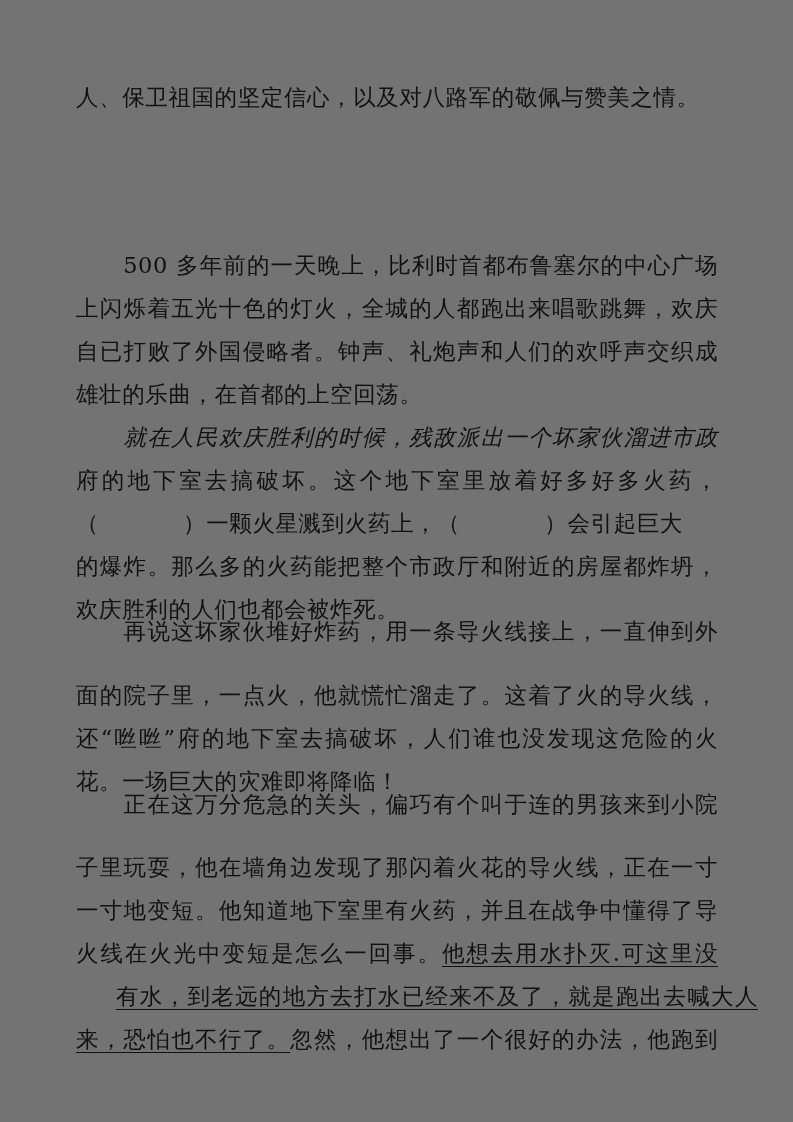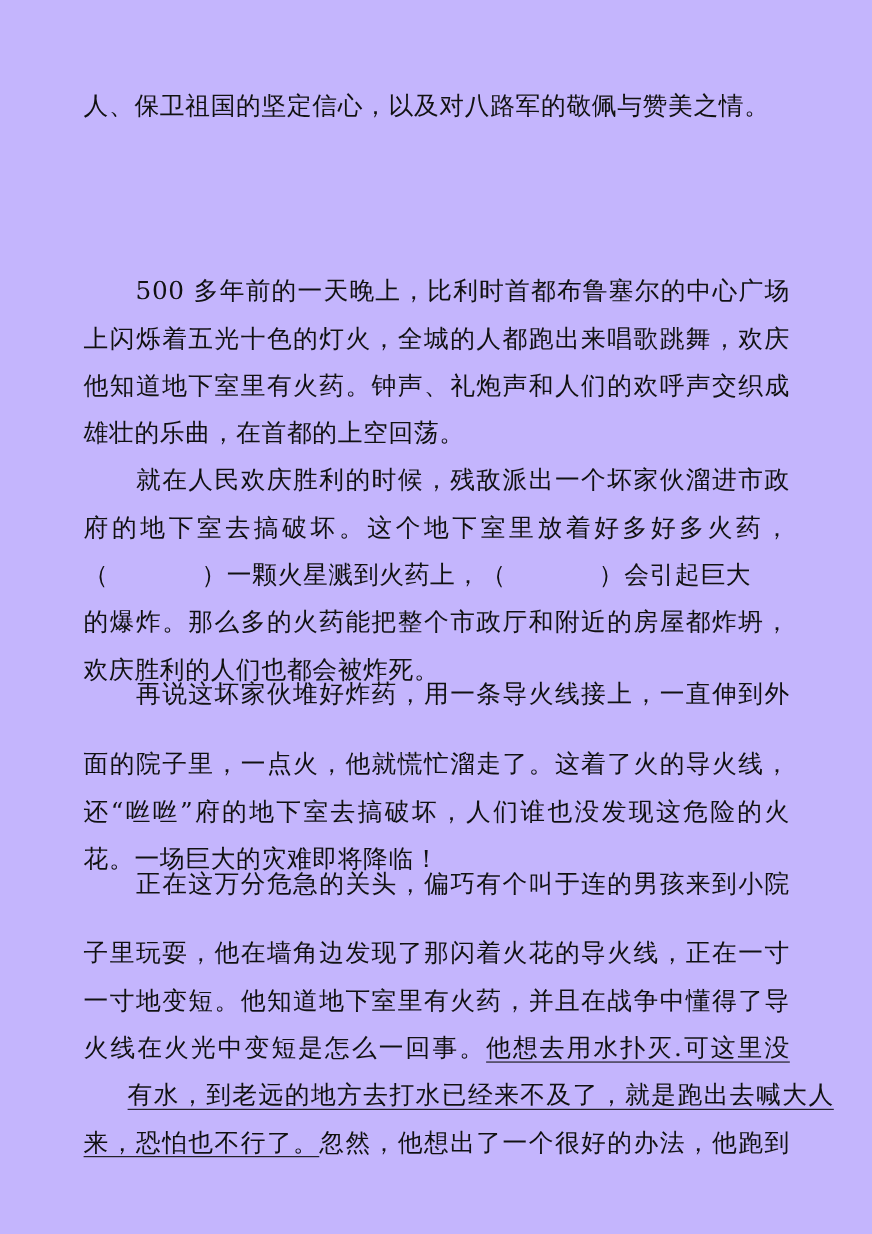--- a/index.html
+++ b/index.html
@@ -1,17 +1,17 @@
 <!DOCTYPE html>
 <html><head>
 <meta charset="utf-8">
 <style>
   html, body { margin: 0; padding: 0; background: #ffffff; }
   body { width: 793px; height: 1122px; position: relative; overflow: hidden; }
-  .page { position: absolute; left: 0; top: 0; width: 793px; height: 1122px; background: #c4b5fd; }
+  .page { position: absolute; left: 0; top: 0; width: 793px; height: 1122px; background: #737373; }
   .line {
     position: absolute;
     left: 76px;
     width: 642px;
     height: 32px;
     font-family: "DejaVu Serif", "Liberation Serif", serif;
     font-size: 22.5px;
     line-height: 32px;
     color: #111;
     white-space: nowrap;
@@ -36,24 +36,24 @@
 </head>
 <body>
 
 <div class="page">
 
   <div class="line last" style="top:81px;">人、保卫祖国的坚定信心，以及对八路军的敬佩与赞美之情。</div>
 
 
   <div class="line" style="top:249px;">　　500 多年前的一天晚上，比利时首都布鲁塞尔的中心广场</div>
   <div class="line" style="top:292px;">上闪烁着五光十色的灯火，全城的人都跑出来唱歌跳舞，欢庆</div>
-  <div class="line" style="top:335px;">他知道地下室里有火药。钟声、礼炮声和人们的欢呼声交织成</div>
+  <div class="line" style="top:335px;">自已打败了外国侵略者。钟声、礼炮声和人们的欢呼声交织成</div>
   <div class="line last" style="top:378px;">雄壮的乐曲，在首都的上空回荡。</div>
 
-  <div class="line" style="top:421px;">　　就在人民欢庆胜利的时候，残敌派出一个坏家伙溜进市政</div>
+  <div class="line" style="top:421px;font-style:italic;">　　就在人民欢庆胜利的时候，残敌派出一个坏家伙溜进市政</div>
   <div class="line" style="top:464px;">府的地下室去搞破坏。这个地下室里放着好多好多火药，</div>
   <div class="line last" style="top:507px; text-align-last:left;">
     <span>（</span><span class="blank" style="width:84px;"></span><span>）</span><span>一颗火星溅到火药上，</span><span>（</span><span class="blank" style="width:84px;"></span><span>）</span><span>会引起巨大</span>
   </div>
   <div class="line" style="top:550px;">的爆炸。那么多的火药能把整个市政厅和附近的房屋都炸坍，</div>
   <div class="line last" style="top:593px;">欢庆胜利的人们也都会被炸死。</div>
 
   <div class="line" style="top:615px;">　　再说这坏家伙堆好炸药，用一条导火线接上，一直伸到外</div>
   <div class="line" style="top:679px;">面的院子里，一点火，他就慌忙溜走了。这着了火的导火线，</div>
   <div class="line" style="top:722px;">还“咝咝”府的地下室去搞破坏，人们谁也没发现这危险的火</div>

